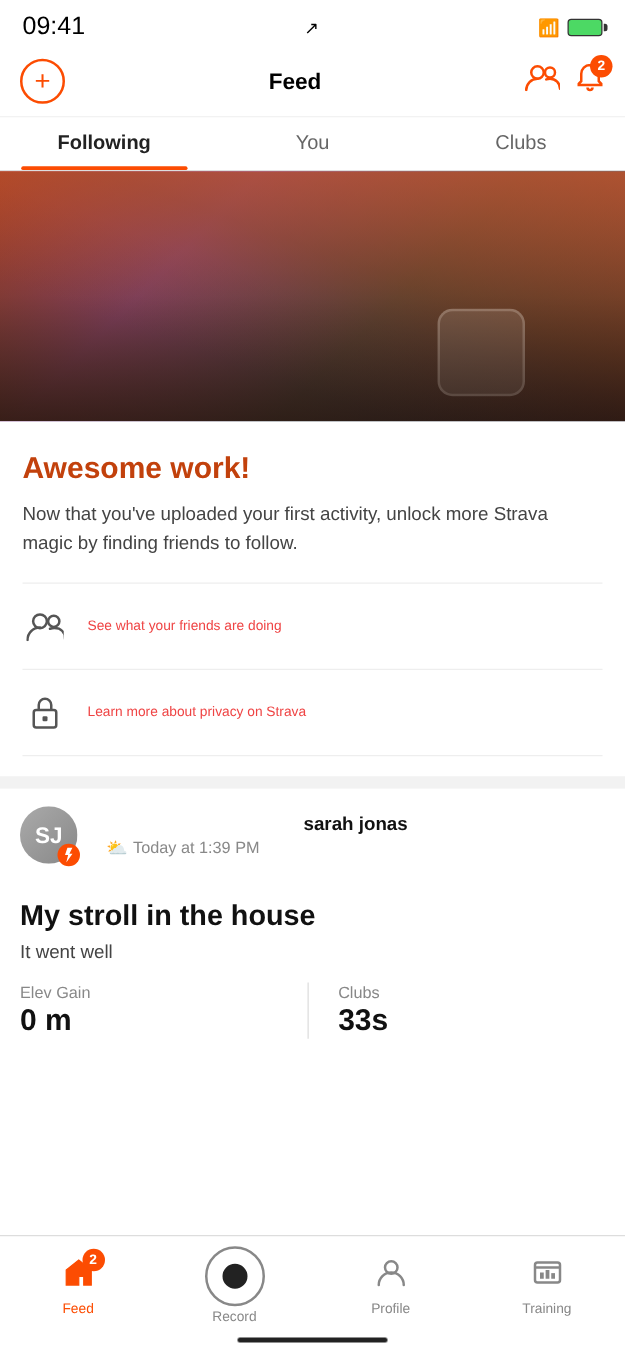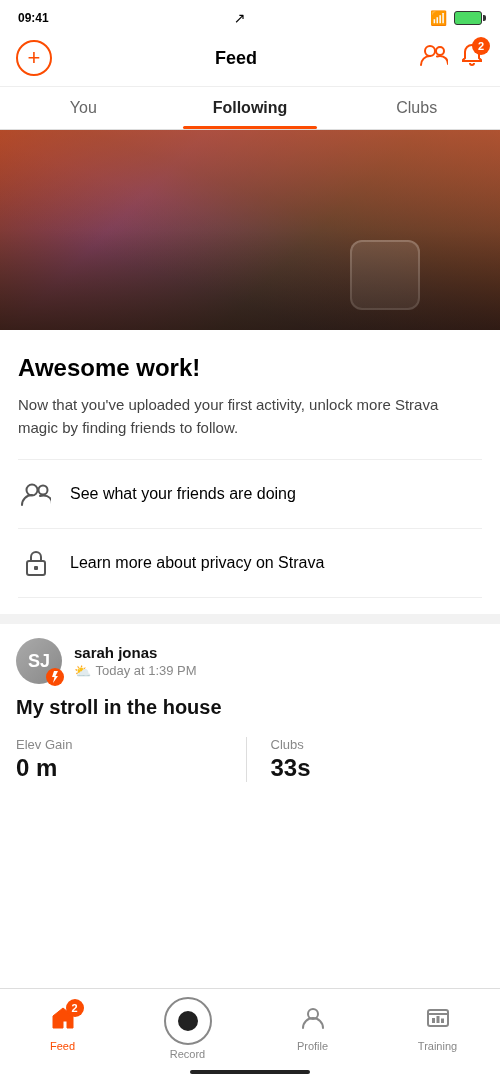--- a/index.html
+++ b/index.html
@@ -14,22 +14,22 @@
 
     
     .status-bar {
       display: flex;
       justify-content: space-between;
       align-items: center;
       padding: 10px 18px 6px;
       background: #fff;
     }
     .status-time {
-      font-size: 12px;
-      font-weight: 700;
+      font-size: 20px;
+      font-weight: 400;
     }
     .status-icons {
       display: flex;
       align-items: center;
       gap: 6px;
     }
     .wifi-icon { font-size: 14px; }
     .battery-icon {
       background: #4cd964;
       border-radius: 3px;
@@ -160,21 +160,21 @@
 
     
     .content-area {
       padding: 24px 18px 16px;
       background: #fff;
     }
     .awesome-title {
       font-size: 24px;
       font-weight: 700;
       margin-bottom: 12px;
-      color: #000000;
+      color: #c2410c;
     }
     .awesome-desc {
       font-size: 15px;
       color: #444;
       line-height: 1.5;
       margin-bottom: 20px;
     }
 
     
     .action-links {
@@ -192,40 +192,40 @@
       width: 36px;
       height: 36px;
       display: flex;
       align-items: center;
       justify-content: center;
       font-size: 20px;
       color: #555;
       flex-shrink: 0;
     }
     .action-link-text {
-      font-size: 16px;
-      color: #000000;
+      font-size: 11px;
+      color: #ef4444;
     }
 
     
     .section-divider {
       height: 10px;
       background: #f2f2f2;
     }
 
     
     .activity-card {
       background: #fff;
       padding: 14px 16px;
     }
     .activity-header {
       display: flex;
       align-items: center;
-      gap: 12px;
-      margin-bottom: 12px;
+      gap: 23px;
+      margin-bottom: 28px;
     }
     .avatar-wrap {
       position: relative;
       width: 46px;
       height: 46px;
       flex-shrink: 0;
     }
     .avatar-circle {
       width: 46px;
       height: 46px;
@@ -253,33 +253,34 @@
       height: 12px;
     }
     .activity-user-info {
       flex: 1;
     }
     .activity-username {
       font-size: 15px;
       font-weight: 600;
       color: #111;
       margin-bottom: 2px;
+      text-align: center;
     }
     .activity-timestamp {
       font-size: 13px;
       color: #888;
       display: flex;
       align-items: center;
       gap: 4px;
     }
     .activity-title {
-      font-size: 20px;
+      font-size: 23px;
       font-weight: 700;
       color: #111;
-      margin-bottom: 18px;
+      margin-bottom: 7px;
     }
     .activity-desc {
       font-size: 15px;
       color: #444;
       margin-bottom: 16px;
     }
     .activity-stats {
       display: flex;
       gap: 0;
     }
@@ -432,25 +433,25 @@
           <path d="M12 2C8.13 2 5 5.13 5 9v6l-2 2v1h18v-1l-2-2V9c0-3.87-3.13-7-7-7z" stroke="#fc4c02" stroke-width="2" fill="none"></path>
           <path d="M10 20c0 1.1.9 2 2 2s2-.9 2-2" stroke="#fc4c02" stroke-width="2"></path>
         </svg>
       </span>
       <span class="bell-badge">2</span>
     </div>
   </div>
 </div>
 
 <div class="tabs">
+  <div class="tab active">
+    <span>Following</span>
+  </div>
   <div class="tab">
     <span>You</span>
-  </div>
-  <div class="tab active">
-    <span>Following</span>
   </div>
   <div class="tab">
     <span>Clubs</span>
   </div>
 </div>
 
 <div class="hero-image">
   <div class="hero-hands"></div>
 
   <div style="position:absolute;bottom:20px;right:80px;width:70px;height:70px;background:rgba(200,200,200,0.3);border-radius:12px;border:2px solid rgba(255,255,255,0.4);"></div>
@@ -503,20 +504,21 @@
     <div class="activity-user-info">
       <div class="activity-username">sarah jonas</div>
       <div class="activity-timestamp">
         <span style="font-size:14px;">⛅</span>
         <span>Today at 1:39 PM</span>
       </div>
     </div>
   </div>
 
   <div class="activity-title">My stroll in the house</div>
+  <div class="activity-desc">It went well</div>
 
   <div class="activity-stats">
     <div class="stat-item">
       <div class="stat-label">Elev Gain</div>
       <div class="stat-value">0 m</div>
     </div>
     <div class="stat-item">
       <div class="stat-label">Clubs</div>
       <div class="stat-value">33s</div>
     </div>

